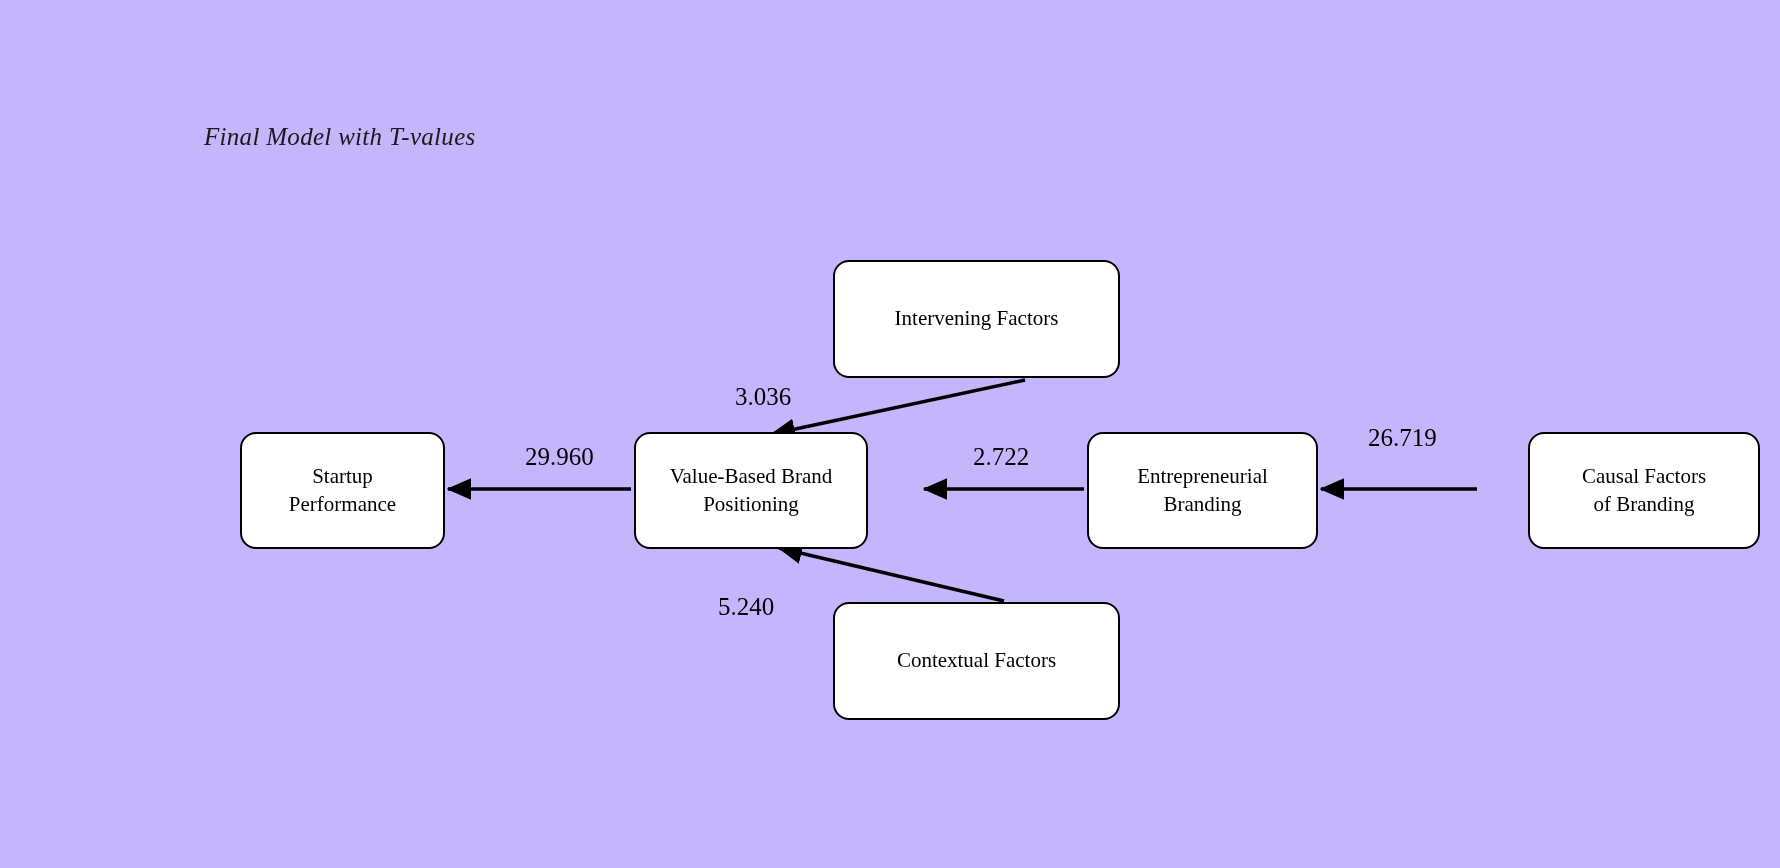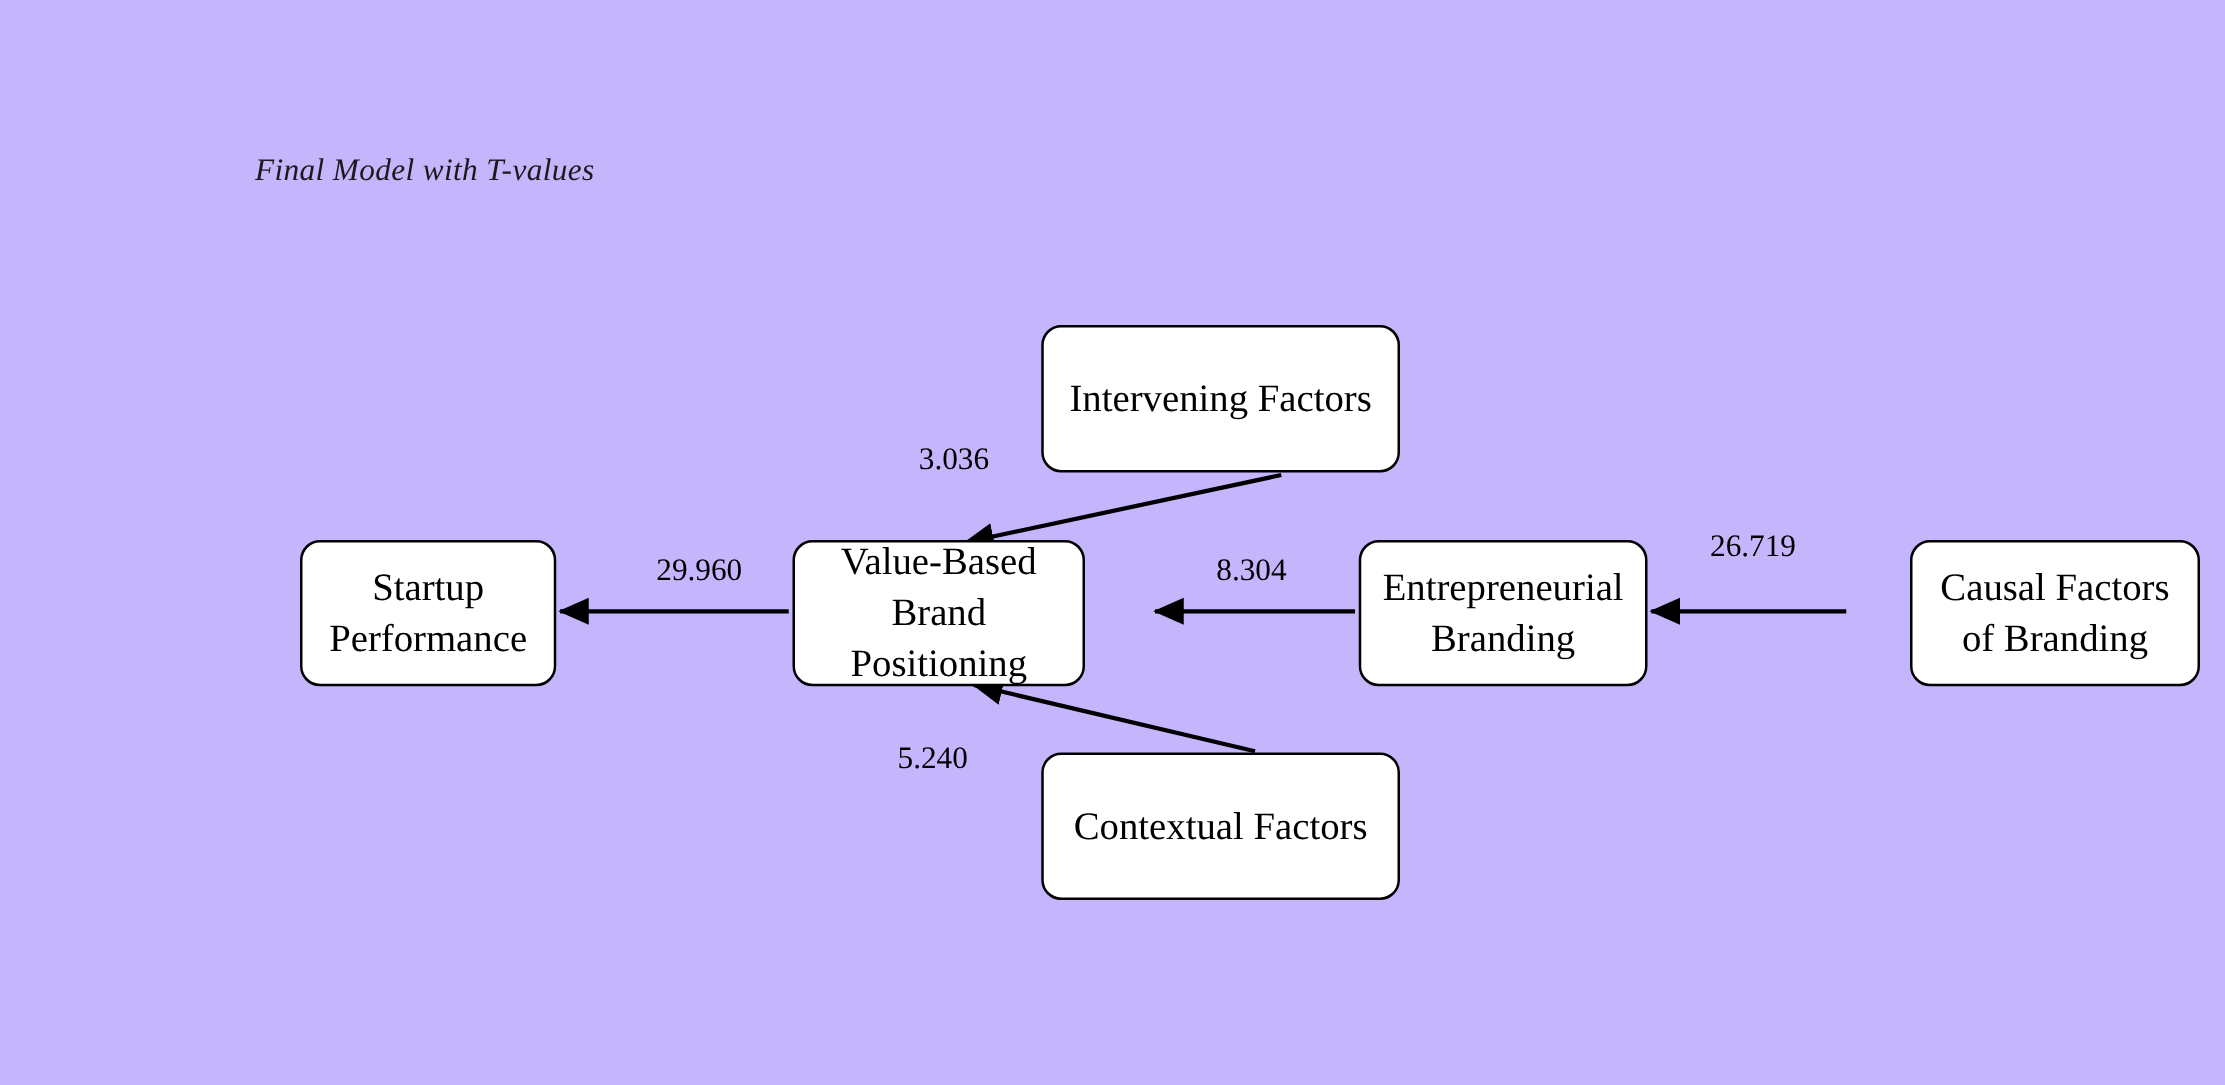--- a/index.html
+++ b/index.html
@@ -41,21 +41,21 @@
     position: absolute;
     box-sizing: border-box;
     border: 2.6px solid #000000;
     border-radius: 16px;
     background: #ffffff;
     display: flex;
     align-items: center;
     justify-content: center;
     text-align: center;
     font-family: "Liberation Serif", "DejaVu Serif", serif;
-    font-size: 31px;
+    font-size: 21px;
     line-height: 1.32;
     color: #000000;
     padding: 0 8px;
   }
   .node-label {
     display: block;
     white-space: pre-line;
   }
   .edge-label {
     position: absolute;
@@ -109,19 +109,19 @@
 
   <div class="node" style="left: 1528px; top: 432px; width: 232px; height: 117px;">
     <span class="node-label">Causal Factors
 of Branding</span>
   </div>
 
   <div class="node" style="left: 833px; top: 602px; width: 287px; height: 118px;">
     <span class="node-label">Contextual Factors</span>
   </div>
 
-  <div class="edge-label" style="left: 735px; top: 354px;">3.036</div>
+  <div class="edge-label" style="left: 735px; top: 383px;">3.036</div>
   <div class="edge-label" style="left: 525px; top: 443px;">29.960</div>
-  <div class="edge-label" style="left: 973px; top: 443px;">8.304</div>
+  <div class="edge-label" style="left: 973px; top: 443px;">2.722</div>
   <div class="edge-label" style="left: 1368px; top: 424px;">26.719</div>
   <div class="edge-label" style="left: 718px; top: 593px;">5.240</div>
 
 </div>
 
 </body></html>

